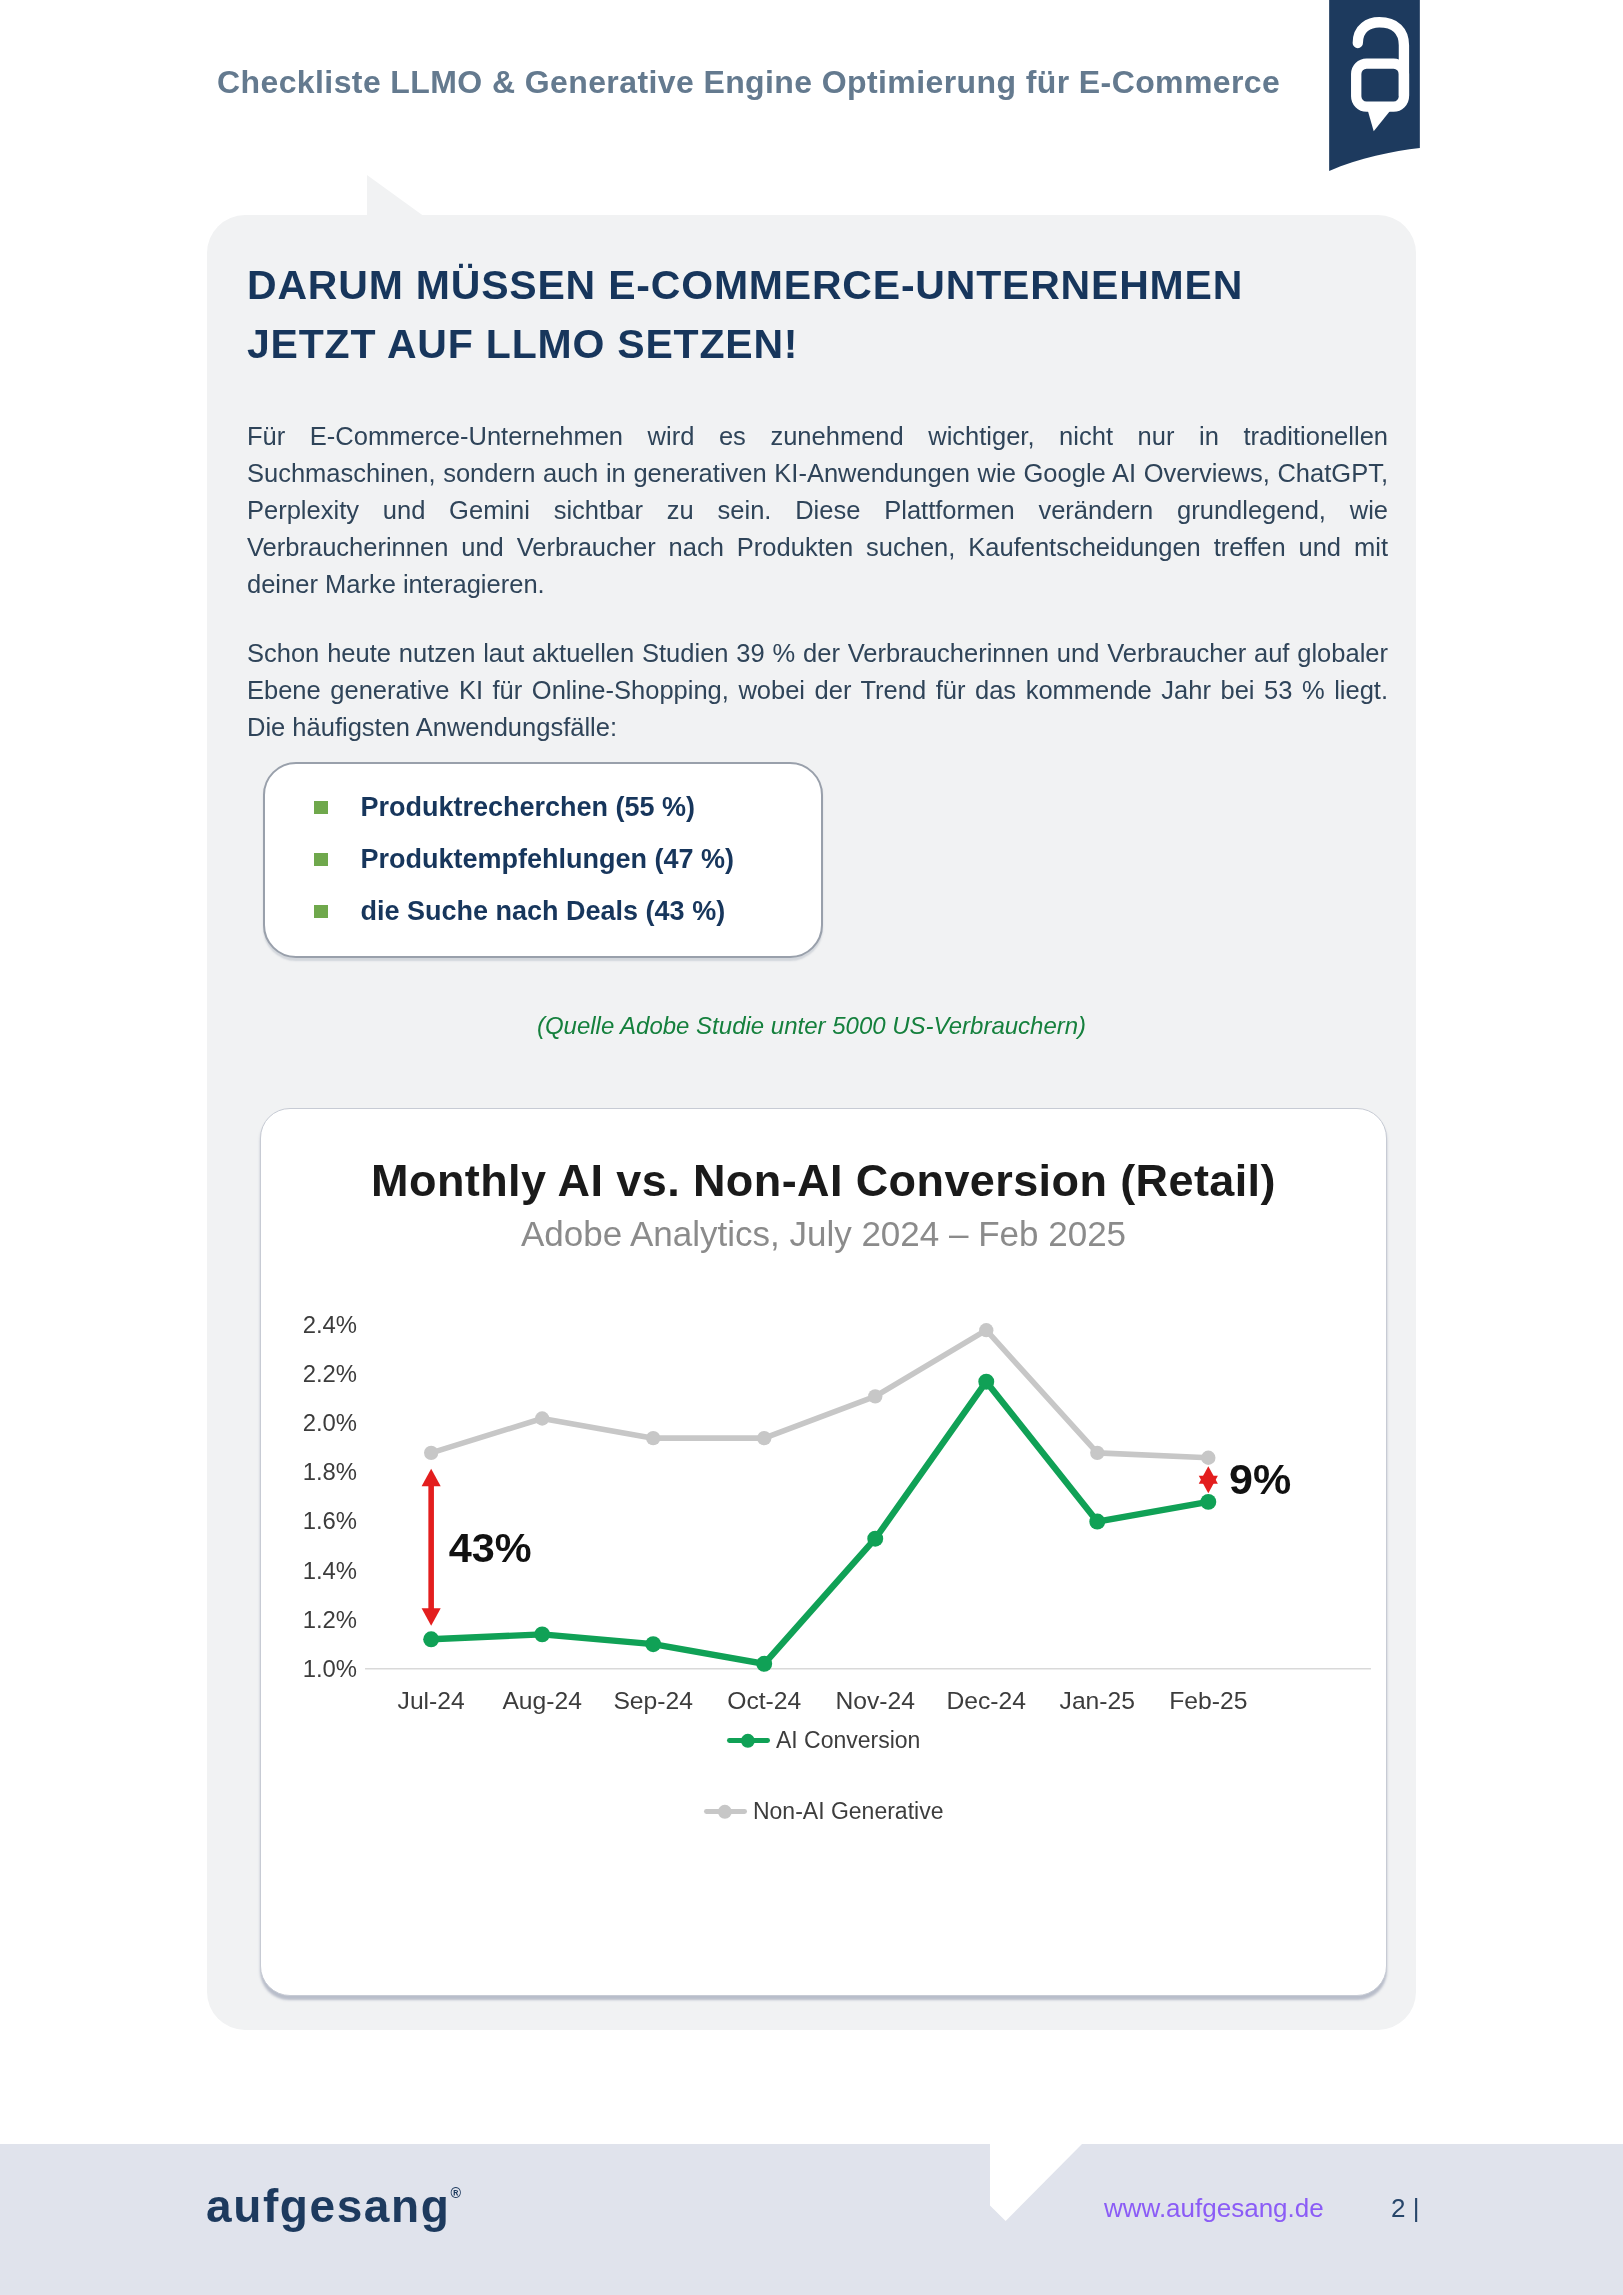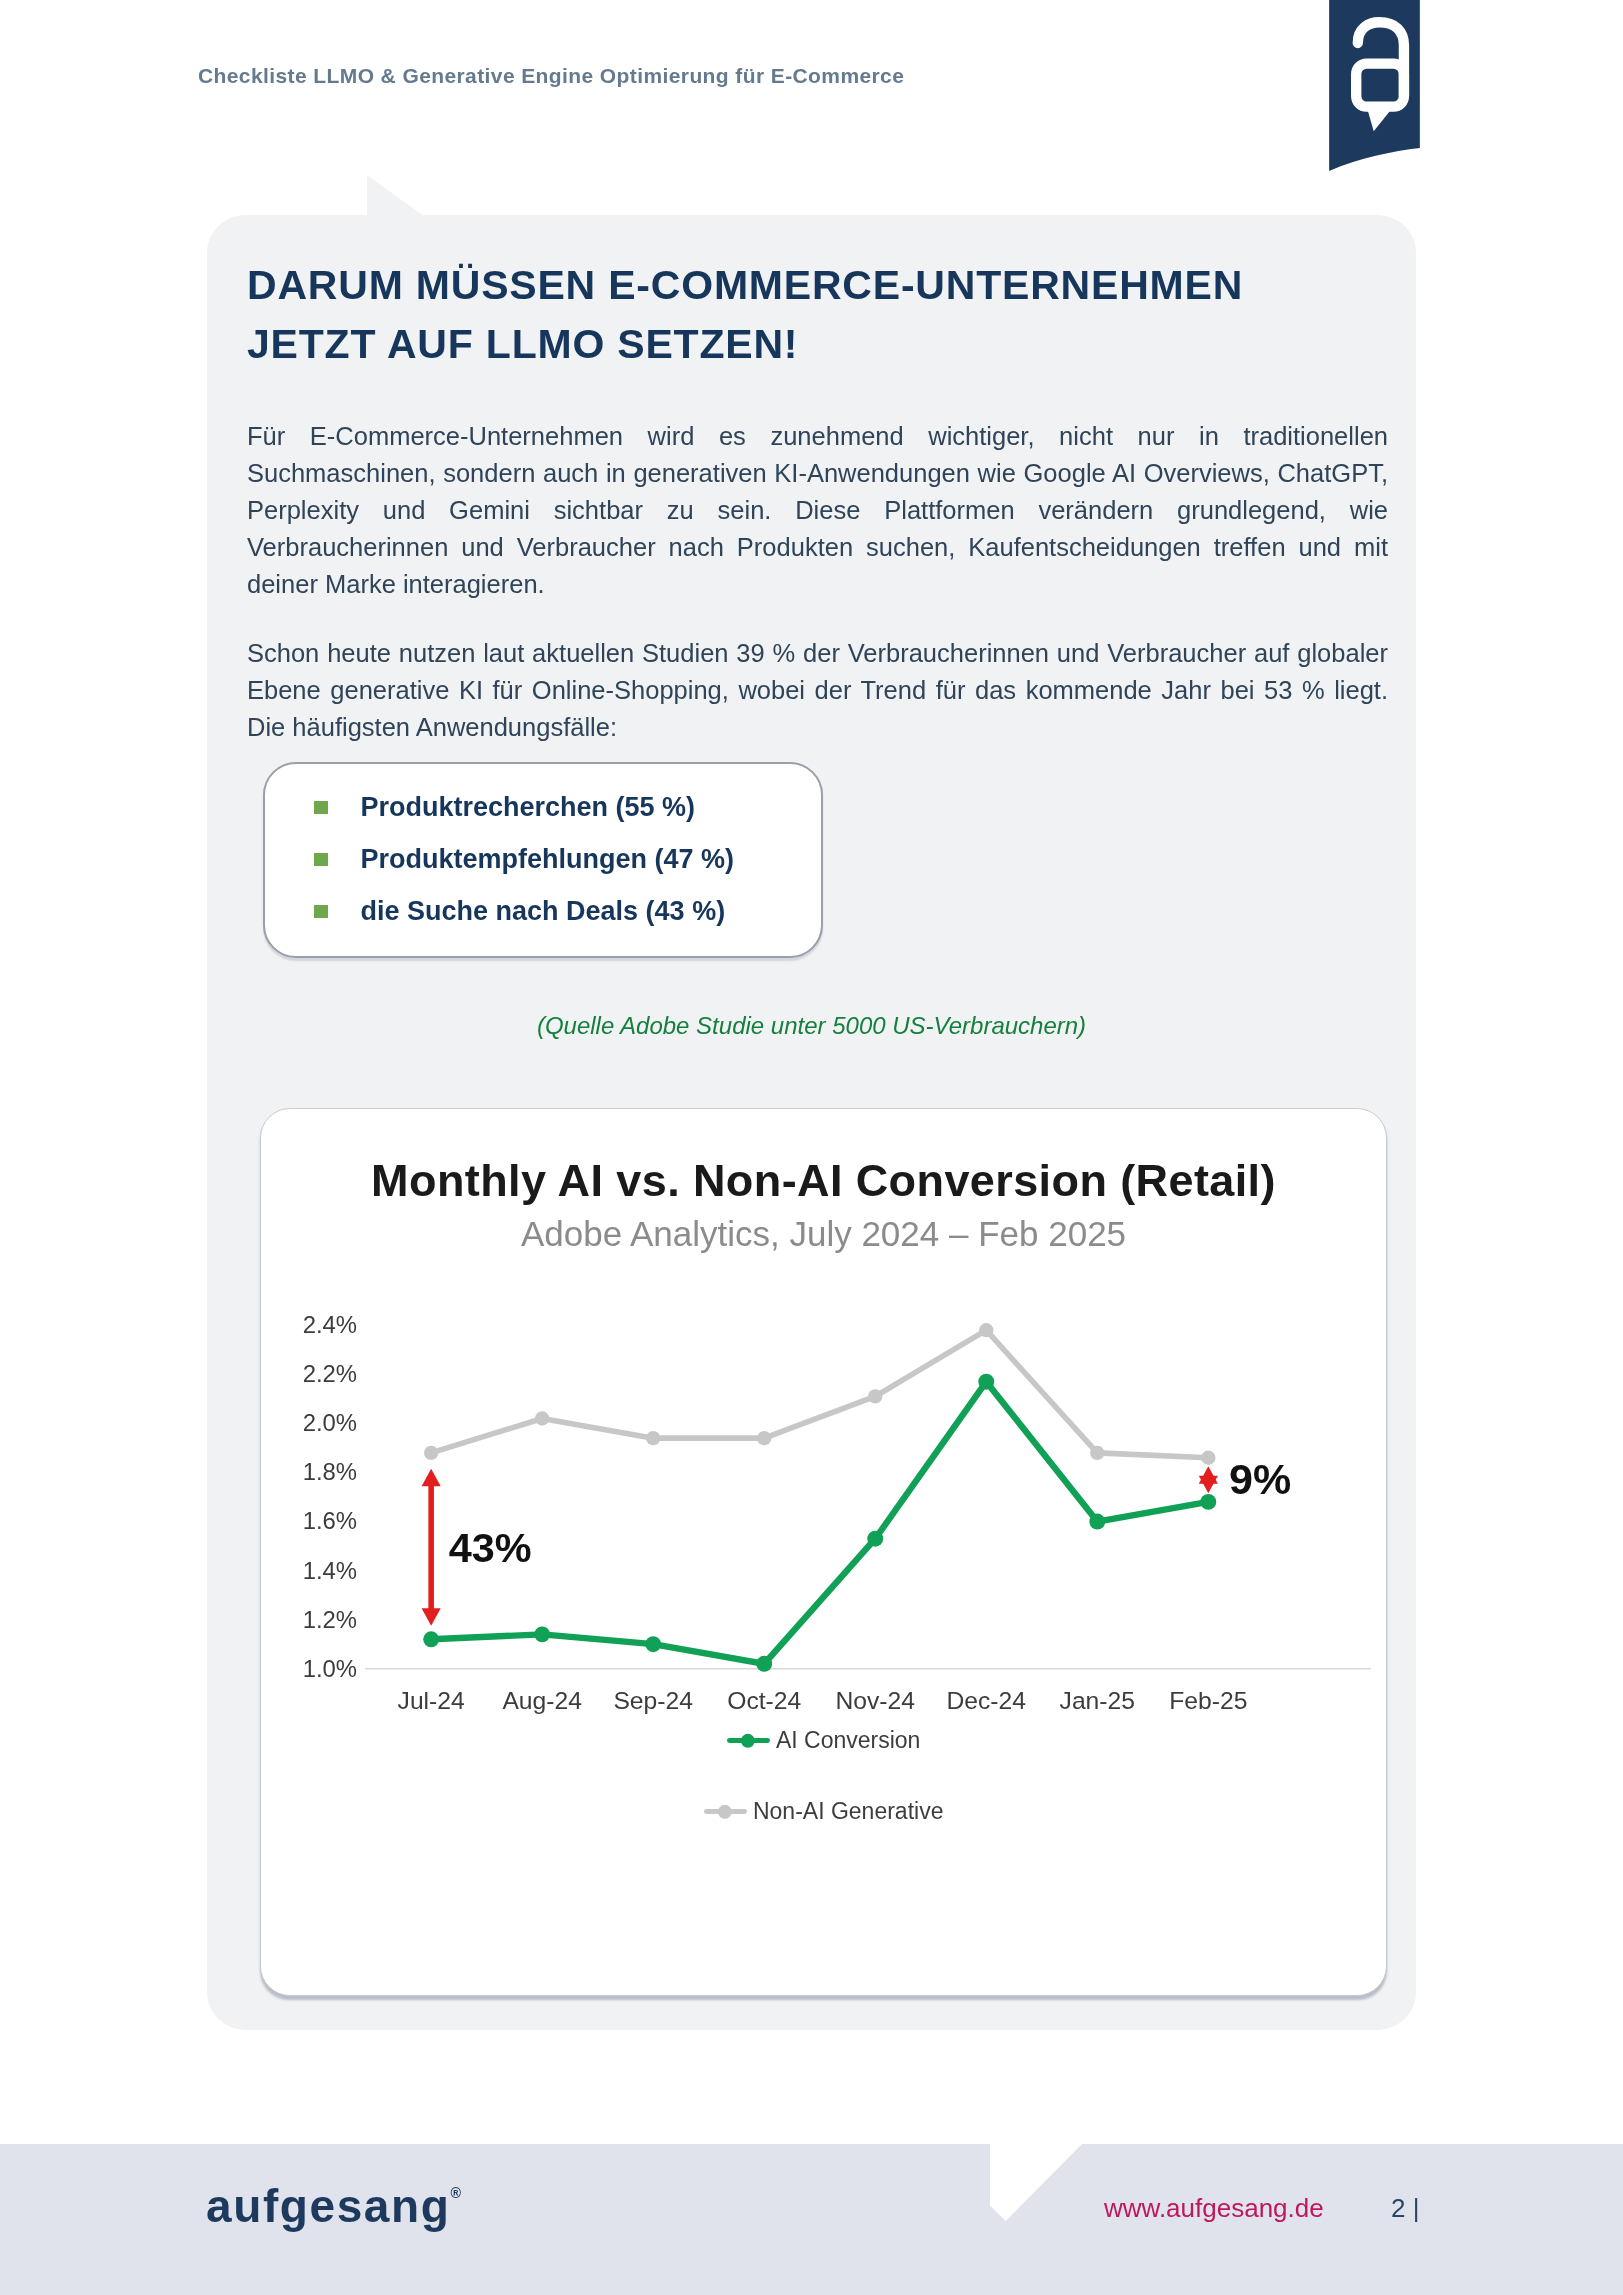--- a/index.html
+++ b/index.html
@@ -5,22 +5,22 @@
   * { box-sizing: border-box; }
   html,body { margin:0; padding:0; }
   body {
     width:1624px; height:2295px; position:relative; overflow:hidden;
     background:#ffffff;
     font-family:"Liberation Sans", sans-serif;
   }
 
   
   .page-header-title {
-    position:absolute; left:198px; top:64px;
-    font-size:21px; font-weight:bold; color:#647a8f; letter-spacing:0.4px;
+    position:absolute; left:217px; top:64px;
+    font-size:32px; font-weight:bold; color:#647a8f; letter-spacing:0.4px;
   }
   .logo-banner { position:absolute; left:1329px; top:0; width:91px; height:175px; }
 
   
   .main-card {
     position:absolute; left:207px; top:215px; width:1209px; height:1815px;
     background:#f1f2f3; border-radius:38px;
   }
   .card-tail {
     position:absolute; left:367px; top:175px; width:58px; height:42px;
@@ -83,21 +83,21 @@
   .footer-band { position:absolute; left:0; top:2144px; width:1624px; height:151px; background:#e0e3ec; }
   .footer-tail {
     position:absolute; left:990px; top:2144px; width:92px; height:77px;
     background:#ffffff; clip-path:polygon(0 0, 100% 0, 17% 100%, 0 80%);
   }
   .footer-logo {
     position:absolute; left:206px; top:2179px;
     font-size:46px; font-weight:bold; color:#1d3a5e; letter-spacing:1.6px;
   }
   .footer-logo sup { font-size:14.3px; vertical-align:24px; letter-spacing:0; }
-  .footer-url  { position:absolute; left:1104px; top:2193px; font-size:26px; color:#be185d; }
+  .footer-url  { position:absolute; left:1104px; top:2193px; font-size:26px; color:#8b5cf6; }
   .footer-page { position:absolute; left:1391px; top:2193px; font-size:26px; color:#27466a; }
 </style>
 </head>
 <body>
 
 <div class="page-header-title">Checkliste LLMO &amp; Generative Engine Optimierung für E-Commerce</div>
 
 <svg class="logo-banner" viewBox="0 0 114 220" aria-hidden="true">
   <path d="M0 0 H114 V186 C 80 190, 38 198, 0 215 Z" fill="#1d3a5e"></path>
   <path d="M36 54 C36 35 50 28 63 28 C83 28 94 39 94 57 L94 120" fill="none" stroke="#ffffff" stroke-width="13" stroke-linecap="round"></path>

